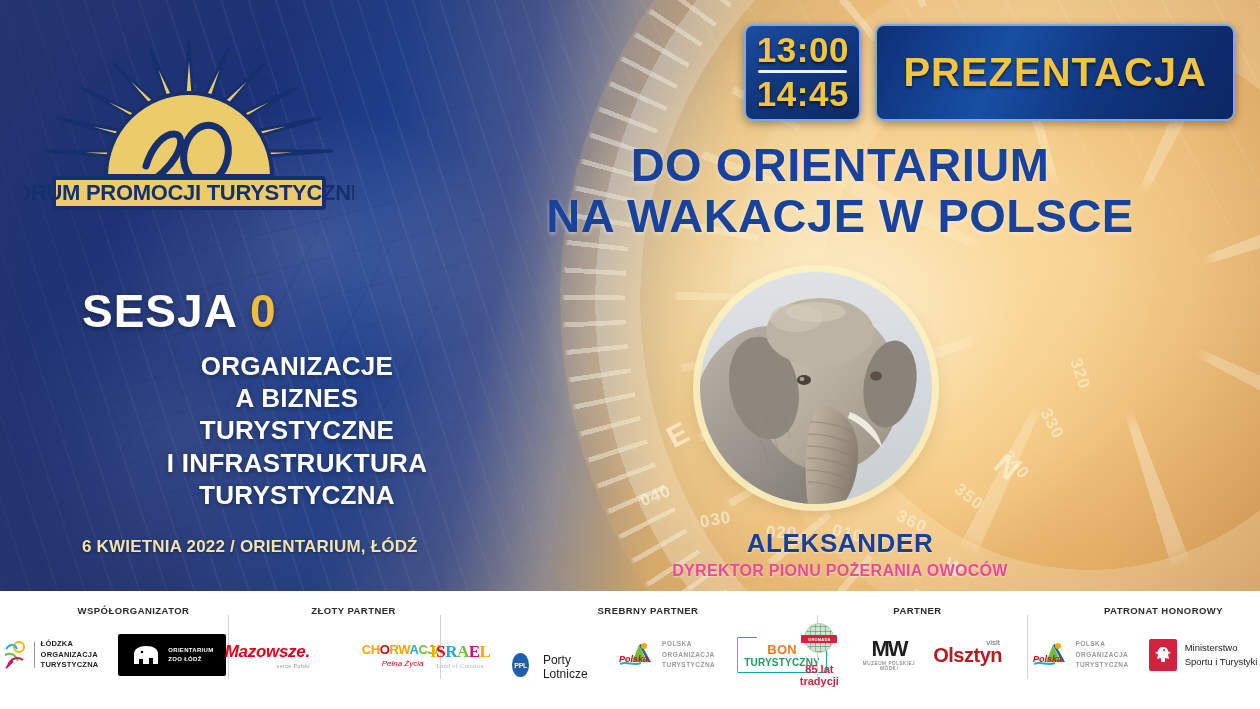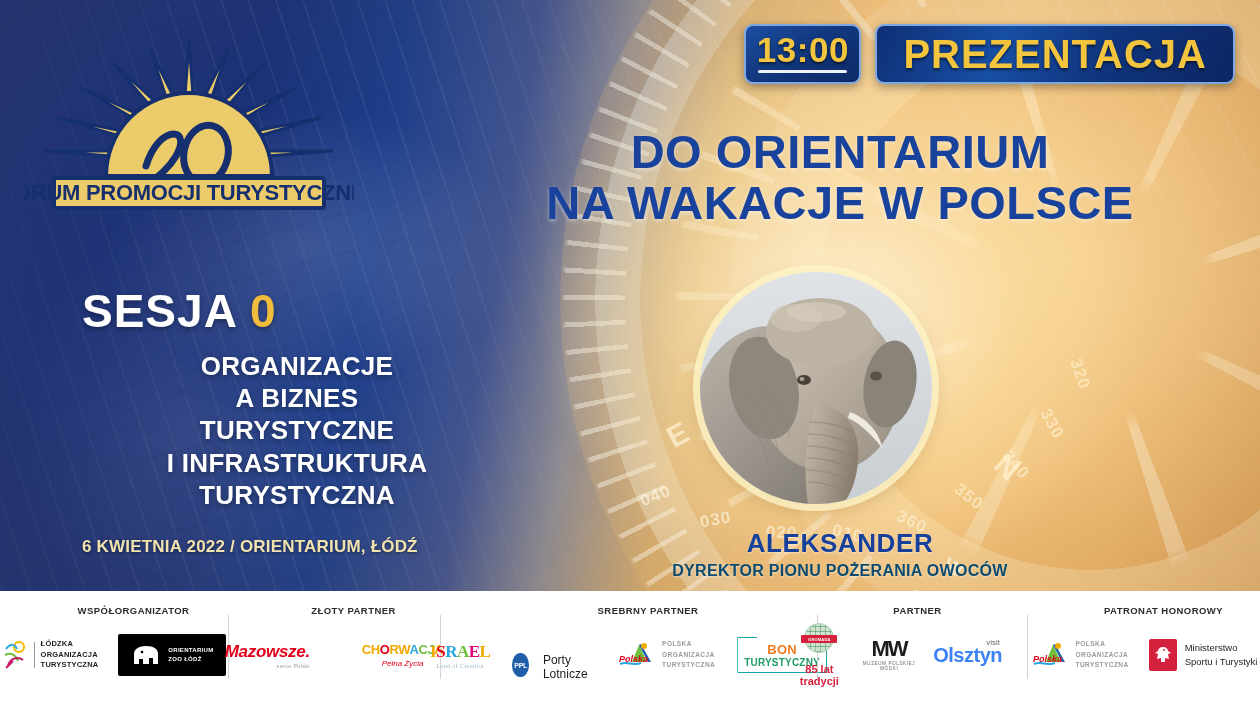--- a/index.html
+++ b/index.html
@@ -164,41 +164,41 @@
     display:flex; align-items:center; justify-content:center;
     background:linear-gradient(115deg,#0f2f76 0%,#174fa4 35%,#10367f 62%,#0c2663 100%);
     border:2px solid #7fa8e0; box-shadow:0 3px 10px rgba(0,0,0,.35);
   }
   .type-badge span{
     font-size:40px; font-weight:800; color:#f3c53f; letter-spacing:1px;
     text-shadow:0 2px 3px rgba(0,0,0,.55);
   }
 
   
-  .headline{ position:absolute; left:470px; top:127px; width:740px; text-align:center; }
+  .headline{ position:absolute; left:470px; top:140px; width:740px; text-align:center; }
   .headline div{
     font-size:47px; font-weight:800; color:#18429c; line-height:1.08;
     letter-spacing:.5px; white-space:nowrap;
     text-shadow:0 2px 4px rgba(255,255,255,.45);
   }
 
   
   .portrait{
     position:absolute; left:700px; top:272px; width:232px; height:232px; border-radius:50%;
     background:#e9ecef; overflow:hidden;
     box-shadow:0 0 0 7px rgba(255,246,200,.78), 0 6px 20px rgba(120,80,20,.30);
   }
   .portrait-art{ position:absolute; inset:0; }
   .speaker{ position:absolute; left:610px; top:528px; width:460px; text-align:center; }
   .speaker-name{
     font-size:26px; font-weight:800; color:#17409a; letter-spacing:.6px;
     text-shadow:0 1px 2px rgba(255,255,255,.5);
   }
   .speaker-role{
-    margin-top:3px; font-size:16px; font-weight:700; color:#0c4a6e; letter-spacing:.3px;
+    margin-top:3px; font-size:16px; font-weight:700; color:#ec4899; letter-spacing:.3px;
     text-shadow:0 1px 2px rgba(255,255,255,.5);
   }
 
   
   .footer{
     position:absolute; left:0; top:591px; width:1260px; height:118px;
     background:#ffffff;
   }
   .footer-groups{ position:relative; height:100%; }
   .fgroup{ position:absolute; top:0; height:100%; }
@@ -273,21 +273,21 @@
     display:flex; align-items:center; justify-content:center;
     color:#fff; font-size:4px; font-weight:800; letter-spacing:.2px;
   }
   .gromada-sub{ font-size:11px; font-weight:700; color:#d6213c; margin-top:10px; }
 
   .muzeum{ text-align:center; }
   .muzeum-mark{ font-size:22px; font-weight:800; color:#1d1d1b; letter-spacing:-2px; line-height:.9; font-family:"Liberation Sans", sans-serif; }
   .muzeum-sub{ font-size:4.6px; color:#6b6b6b; letter-spacing:.6px; margin-top:3px; }
 
   .olsztyn{ position:relative; text-align:left; }
-  .olsztyn-main{ font-size:20px; font-weight:800; color:#3b82f6; letter-spacing:-.5px; }
+  .olsztyn-main{ font-size:20px; font-weight:800; color:#b91c1c; letter-spacing:-.5px; }
   .olsztyn-visit{ position:absolute; right:2px; top:-6px; font-size:8px; color:#6b6b6b; }
 
   .minist{ display:flex; align-items:center; gap:8px; }
   .eagle{
     width:28px; height:32px; background:#d4213d; border-radius:2px;
     display:flex; align-items:center; justify-content:center;
   }
   .minist-txt{ font-size:9.5px; color:#1d1d1b; line-height:1.45; }
 </style>
 </head>
@@ -347,20 +347,21 @@
       </g>
       <rect x="30" y="140" width="270" height="30" rx="2" fill="#eccb6a" stroke="#16306f" stroke-width="4"></rect>
       <text x="165" y="162" text-anchor="middle" font-family="Liberation Sans, sans-serif" font-size="22" font-weight="bold" fill="#16306f" letter-spacing="-0.3">FORUM PROMOCJI TURYSTYCZNEJ</text>
     </svg>
   </div>
 
   <div class="badges">
     <div class="time-badge">
       <span>13:00</span>
       <div class="time-sep"></div>
+      <span>14:45</span>
     </div>
     <div class="type-badge">
       <span>PREZENTACJA</span>
     </div>
   </div>
 
   <div class="headline">
     <div>DO ORIENTARIUM</div>
     <div>NA WAKACJE W POLSCE</div>
   </div>

